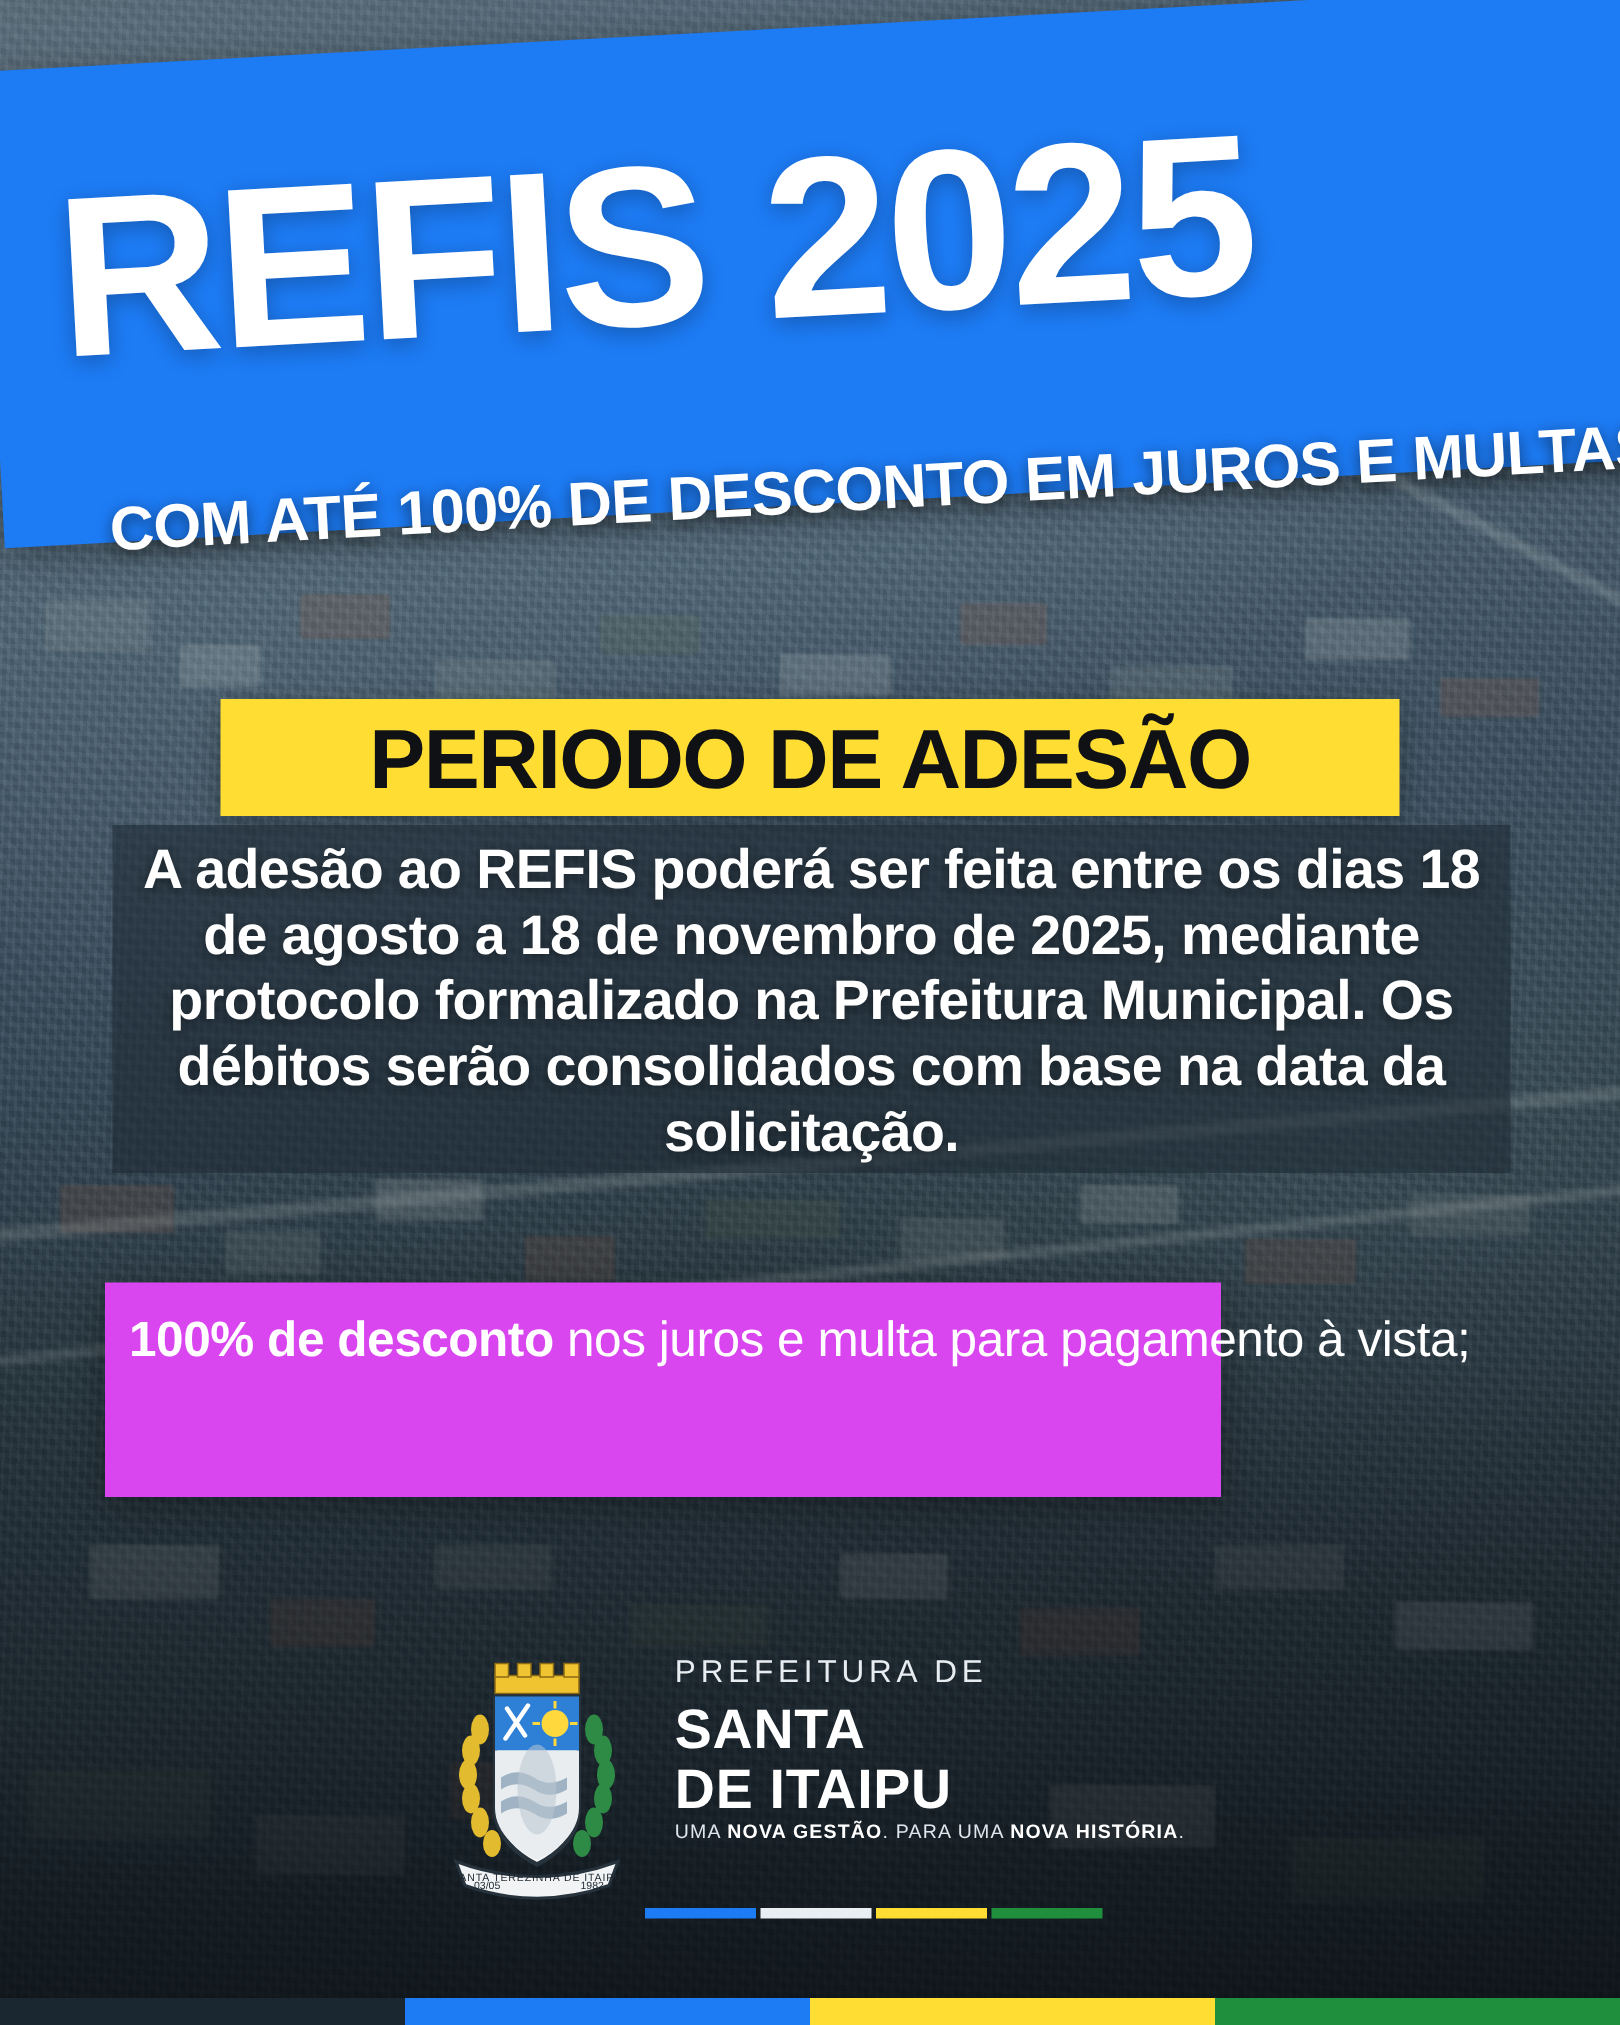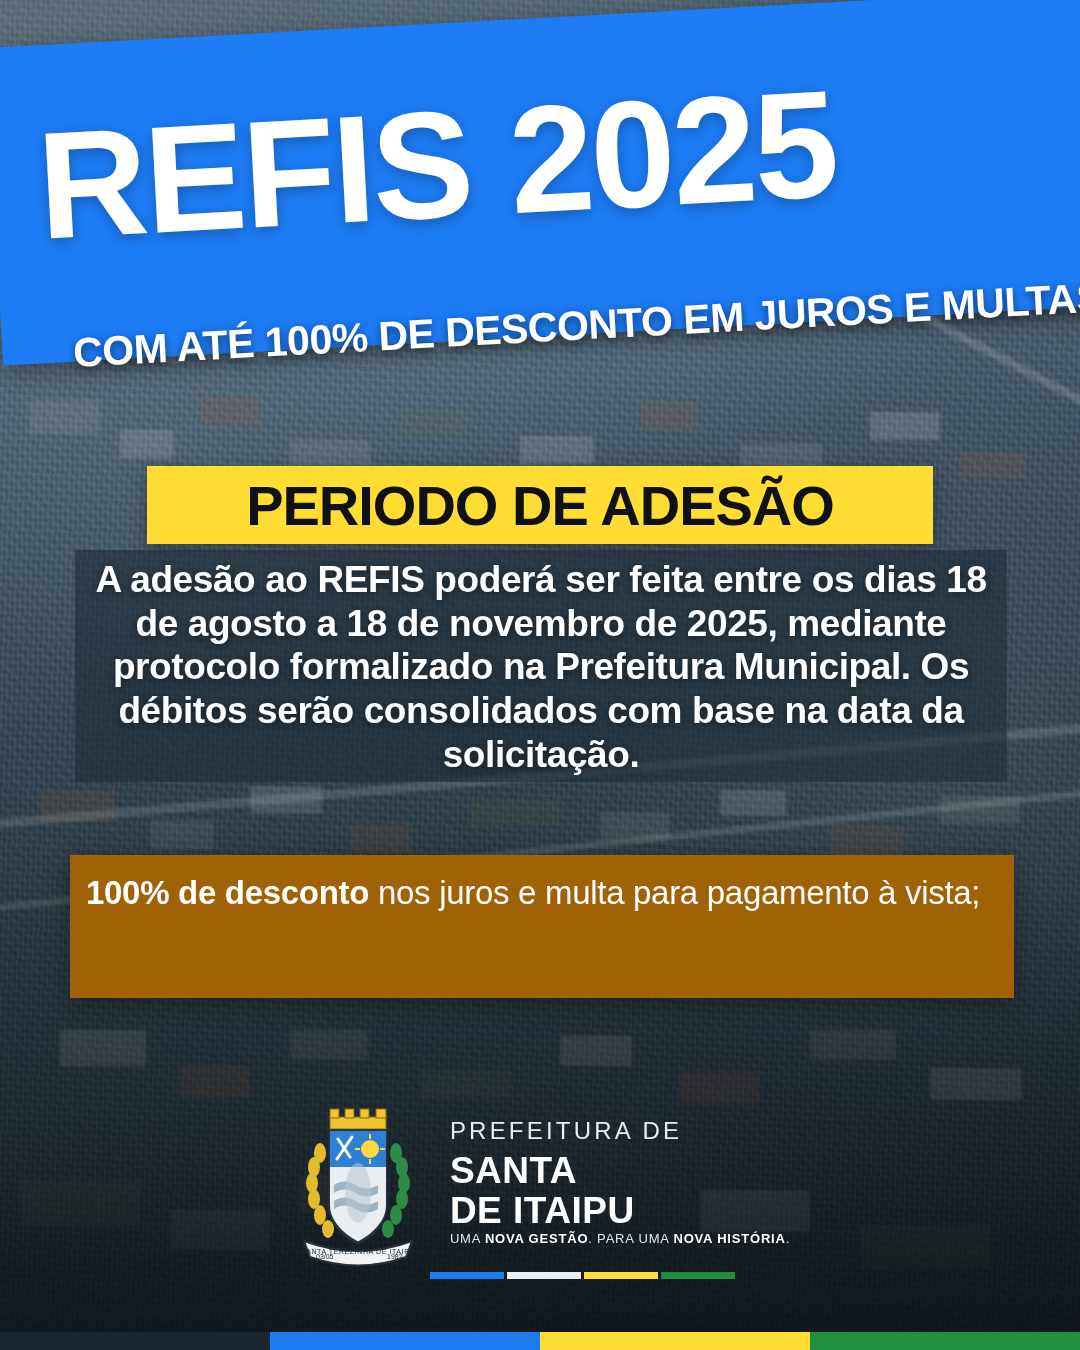--- a/index.html
+++ b/index.html
@@ -131,22 +131,22 @@
     line-height: 1.18;
     text-align: center;
     letter-spacing: -0.4px;
     text-shadow: 0 2px 8px rgba(0,0,0,0.45);
   }
 
   
   .disc-box {
     position: absolute;
     left: 70px; top: 855px;
-    width: 944px; height: 143px;
-    background: #a16207;
+    width: 744px; height: 143px;
+    background: #d946ef;
     padding: 17px 16px 0 16px;
     box-shadow: 0 6px 22px rgba(0,0,0,0.30);
   }
   .disc-line {
     color: #ffffff;
     font-size: 33px;
     line-height: 1.30;
     font-weight: 400;
     letter-spacing: -0.3px;
     white-space: nowrap;
@@ -159,22 +159,22 @@
     left: 0; top: 1095px;
     width: 1080px; height: 200px;
     display: flex; align-items: flex-start; justify-content: center;
     gap: 24px;
   }
   .crest { position: relative; width: 136px; height: 172px; margin-top: 6px; }
   .crest svg { display: block; width: 136px; height: 172px; }
 
   .brandtext { padding-top: 8px; }
   .brand-top {
-    color: #e8edf2; font-size: 24px; font-weight: 400;
-    letter-spacing: 3.2px; margin-bottom: 6px; margin-top: 14px;
+    color: #e8edf2; font-size: 21px; font-weight: 400;
+    letter-spacing: 3.2px; margin-bottom: 6px;
   }
   .brand-main {
     color: #ffffff; font-size: 37px; font-weight: 700;
     letter-spacing: 0.5px; line-height: 1.08;
   }
   .brand-slogan {
     color: #dfe6ee; font-size: 13px; letter-spacing: 0.8px;
   }
   .brand-slogan b { font-weight: 700; color: #ffffff; }
 

